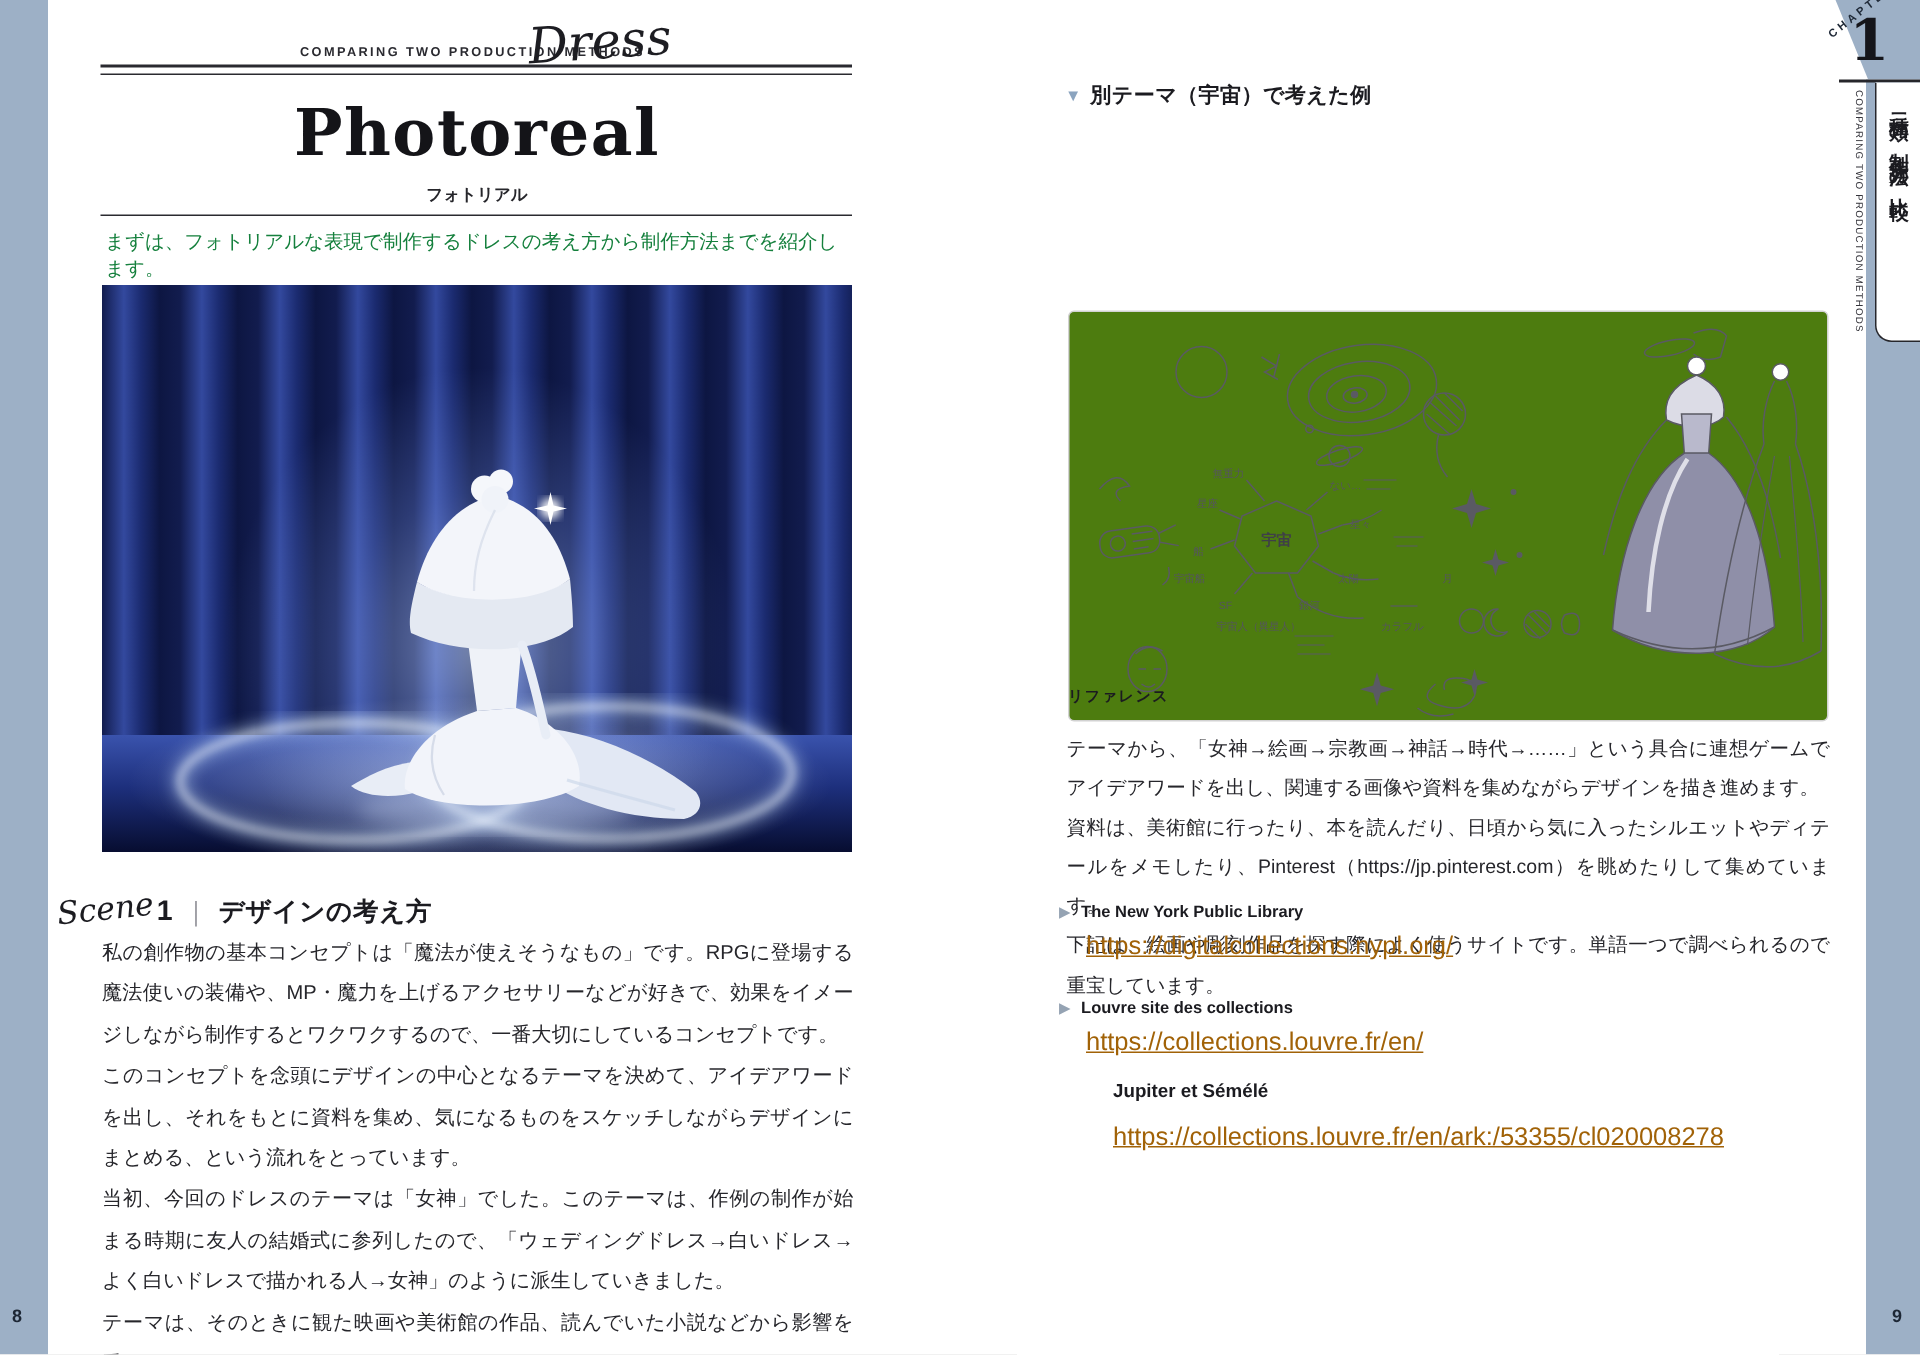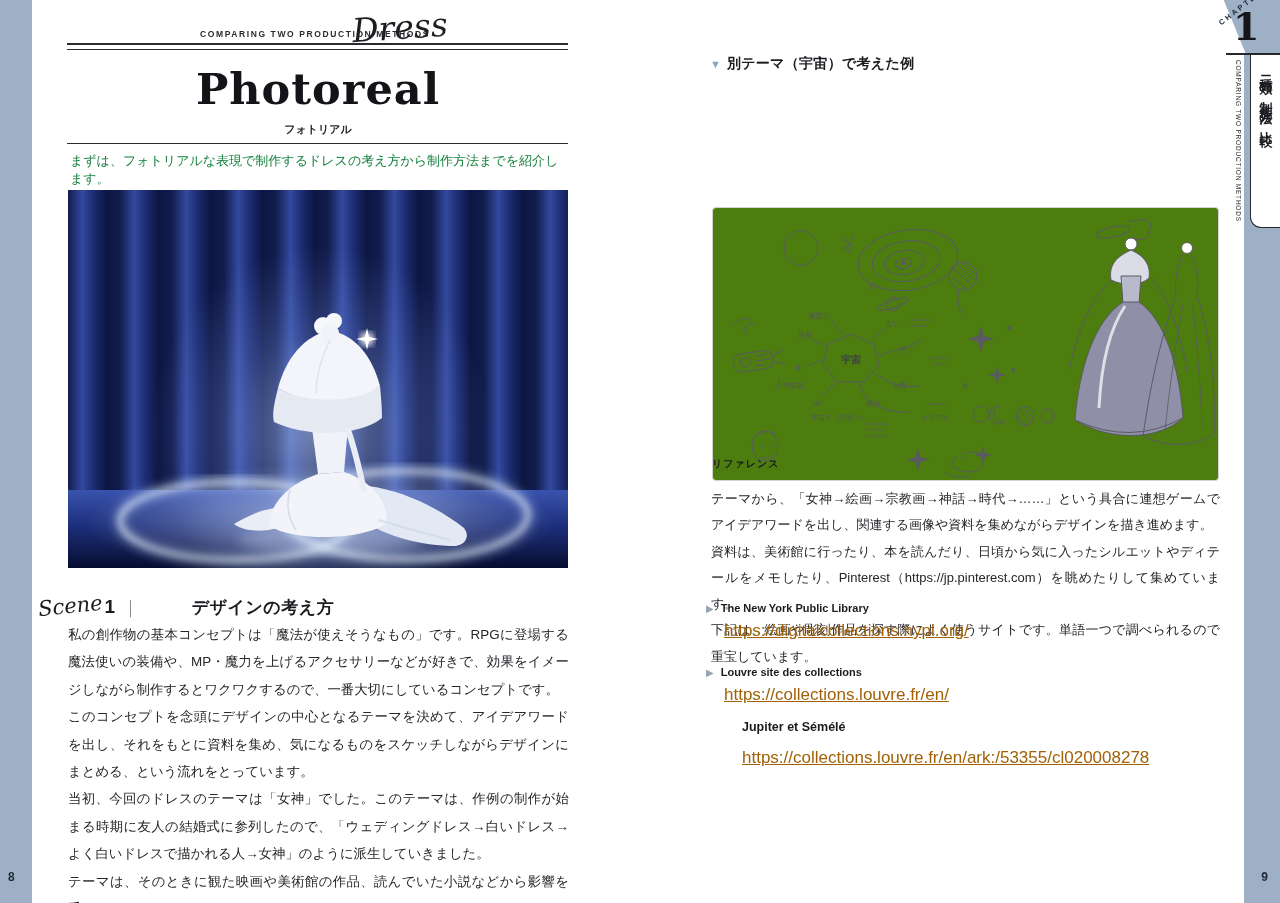--- a/index.html
+++ b/index.html
@@ -43,21 +43,21 @@
   .single-rule{position:absolute;left:67px;top:143px;width:501px;border-top:1.5px solid #2a2a30;}
   .intro{position:absolute;left:70px;top:152px;width:500px;font-size:13px;color:#15803d;}
   
   .photo{position:absolute;left:68px;top:190px;width:500px;height:378px;background:#0e1740;}
   
   .section-head{position:absolute;left:38px;top:594px;display:flex;align-items:baseline;color:#1b1b20;}
   .sec-script{font-family:"DejaVu Serif","Liberation Serif",serif;font-style:italic;font-size:21px;
           margin-right:2px;transform:rotate(-6deg);}
   .sec-num{font-size:19px;font-weight:bold;}
   .sec-div{font-size:17px;color:#8a8a92;margin:0 7px;font-weight:normal;}
-  .sec-title{font-size:17px;font-weight:bold;letter-spacing:0.5px;margin-left:46px;}
+  .sec-title{font-size:17px;font-weight:bold;letter-spacing:0.5px;}
   .body-copy{position:absolute;left:68px;top:621px;width:501px;font-size:13.4px;line-height:27.4px;
           text-align:justify;word-break:break-all;color:#26262b;}
   .body-copy p{margin:0;}
   
   .ex-head{position:absolute;left:710px;top:55px;display:flex;align-items:center;}
   .tri-down{color:#8ba4bf;font-size:11px;margin-right:6px;}
   .ex-head-text{font-size:14px;font-weight:bold;color:#1b1b20;letter-spacing:0.3px;}
   .ex-body{position:absolute;left:711px;top:79px;width:508px;font-size:13px;line-height:26.3px;
           text-align:justify;word-break:break-all;color:#26262b;}
   .sketch-box{position:absolute;left:712px;top:163px;width:505px;height:272px;background:#4d7c0f;

